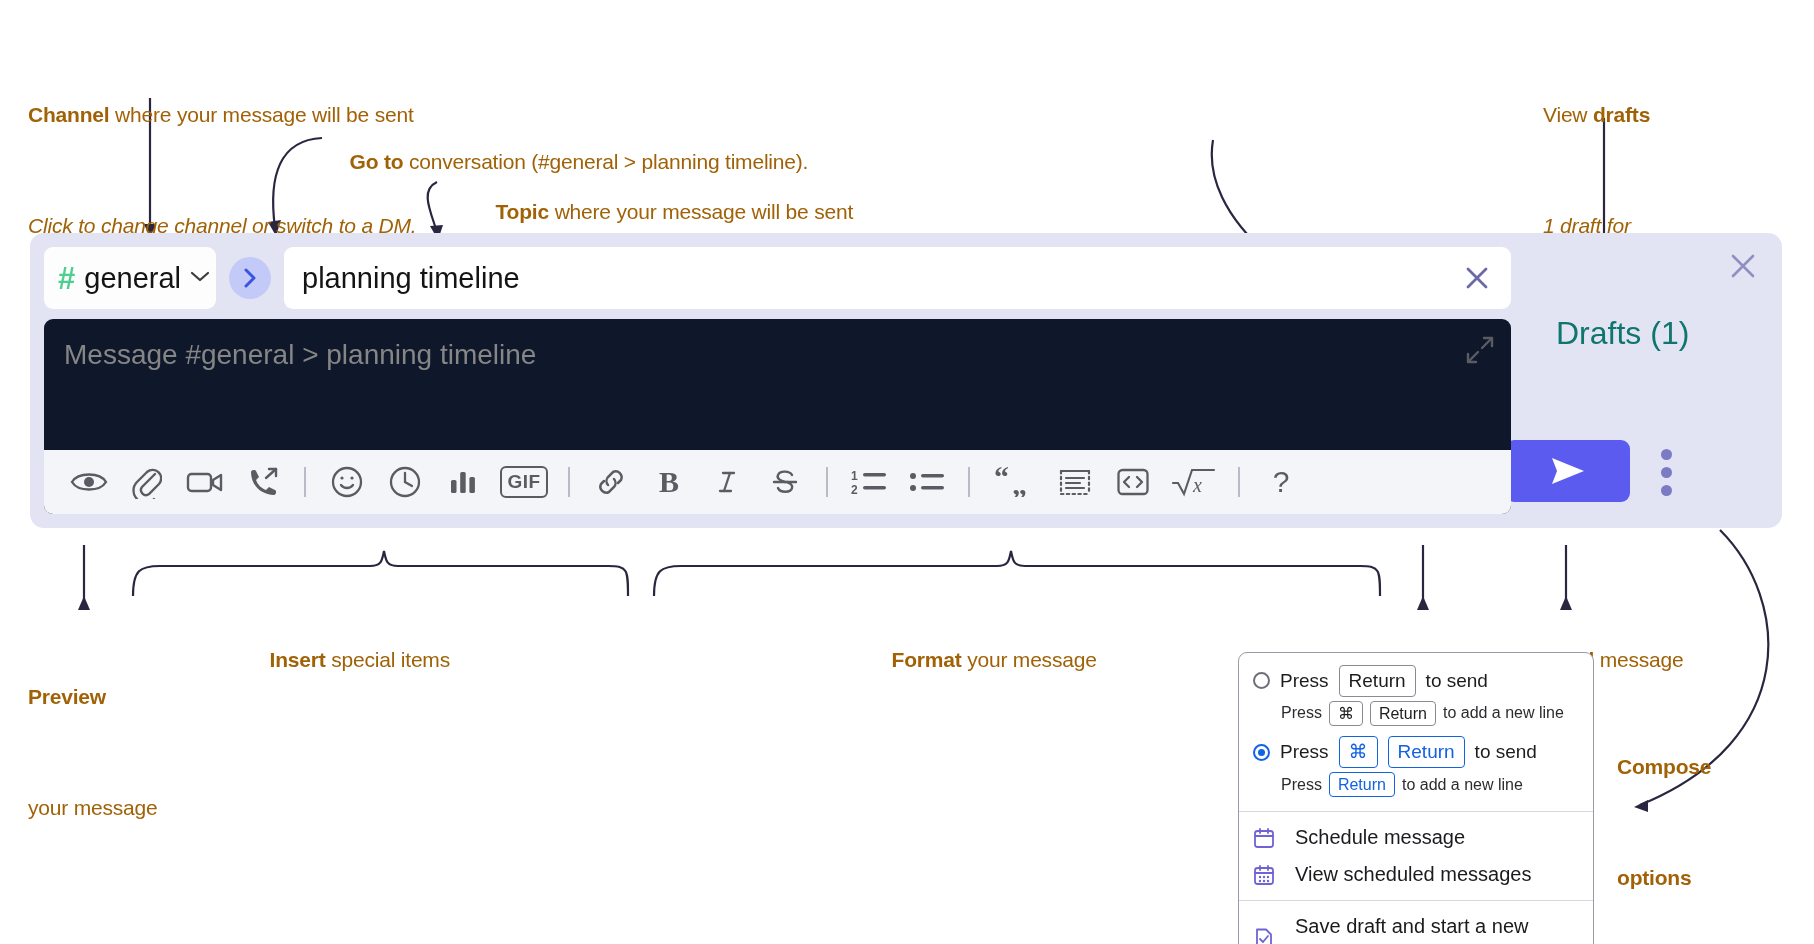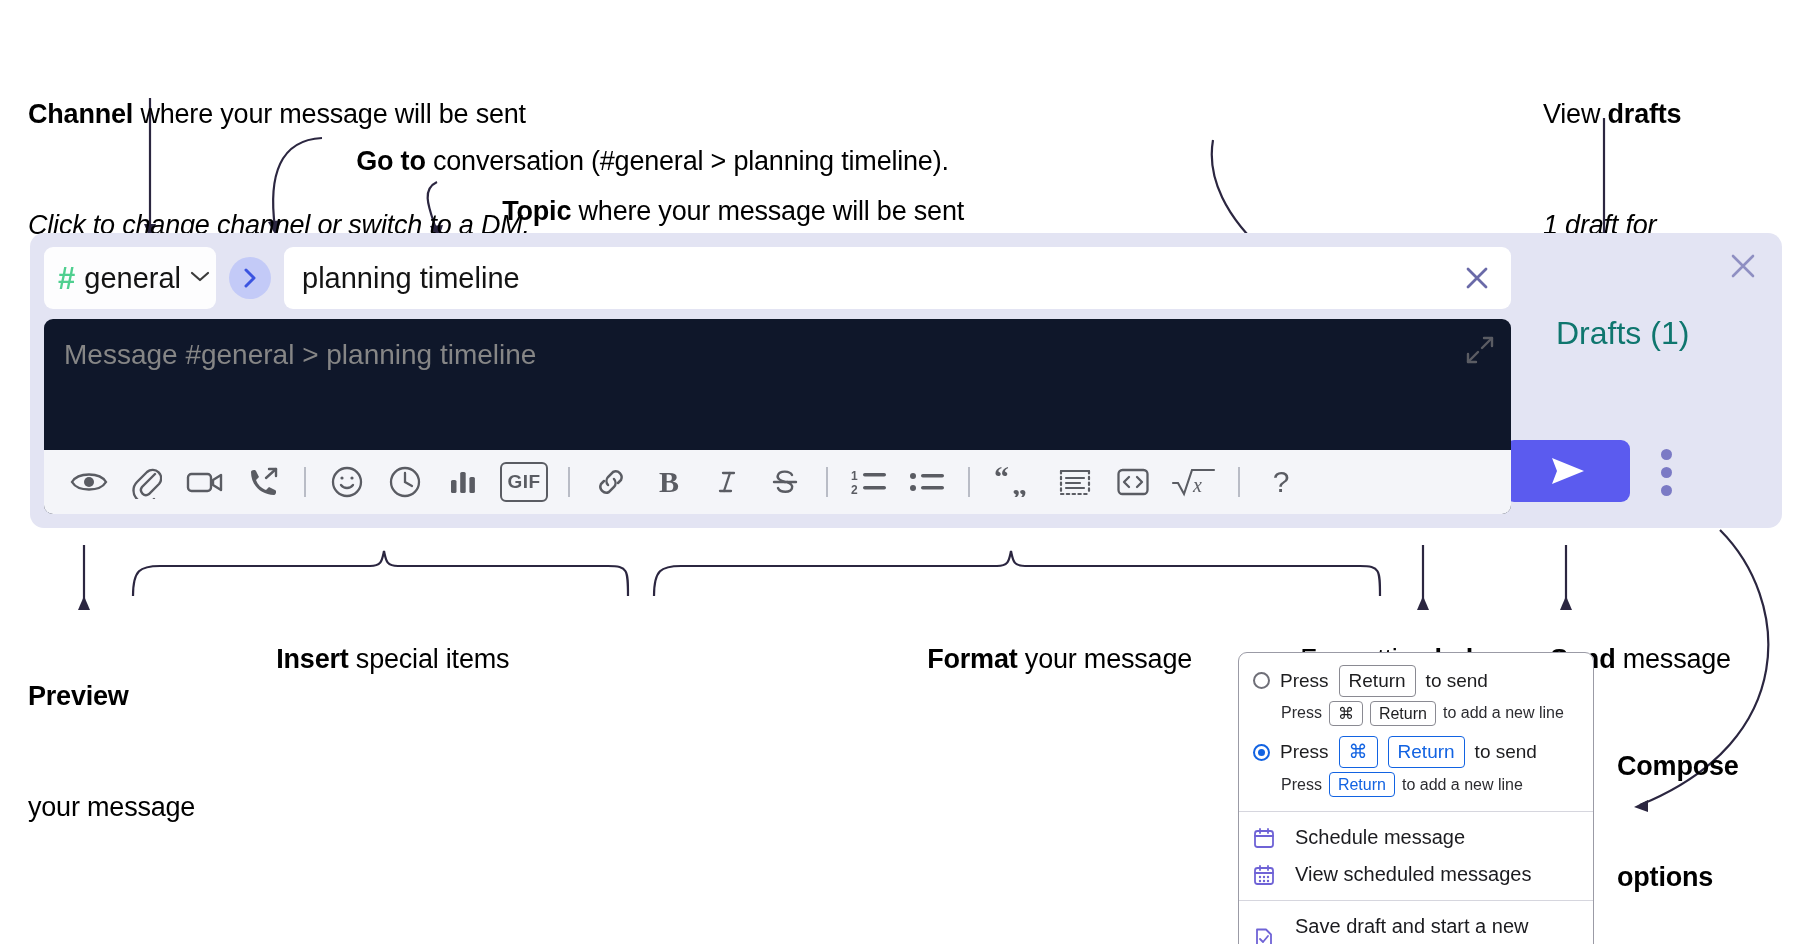--- a/index.html
+++ b/index.html
@@ -7,22 +7,22 @@
     width: 1814px; height: 944px;
     background: #ffffff;
     font-family: "Liberation Sans", sans-serif;
     overflow: hidden;
   }
   #root { position: relative; width: 1814px; height: 944px; }
 
   
   .anno {
     position: absolute;
-    color: #000000;
-    font-size: 27px;
+    color: #a16207;
+    font-size: 21px;
     line-height: 37px;
     white-space: pre;
     letter-spacing: -0.2px;
   }
   .anno b { font-weight: 700; }
   .anno i { font-style: italic; }
 
   
   #lines { position: absolute; left: 0; top: 0; width: 1814px; height: 944px; pointer-events: none; }
 
@@ -100,21 +100,21 @@
     width: 58px; height: 56px;
     display: flex; align-items: center; justify-content: center;
     cursor: pointer;
     color: #5a5c63;
   }
   .tb svg { display: block; }
   .tb-sep { width: 2px; height: 30px; background: #b9bcc6; margin: 0 12px; }
   .tb-gif {
     border: 2.5px solid #5a5c63; border-radius: 6px;
     font-size: 19px; font-weight: 700; letter-spacing: 0.5px;
-    width: 48px; height: 40px;
+    width: 48px; height: 32px;
     display: flex; align-items: center; justify-content: center;
     color: #5a5c63;
   }
   .tb-b { font-size: 30px; font-weight: 700; font-family: "Liberation Serif", serif; }
   .tb-help { font-size: 30px; font-weight: 400; }
 
   
   #drafts-link {
     position: absolute;
     left: 1556px; top: 330px;
@@ -253,21 +253,21 @@
 
   <div class="anno" style="left:28px; top:604px;">
     <div><b>Preview</b></div>
     <div><span>your message</span></div>
   </div>
 
   <div class="anno" style="left:247px; top:604px;">
     <b>Insert</b><span> special items</span>
   </div>
 
-  <div class="anno" style="left:898px; top:604px;">
+  <div class="anno" style="left:869px; top:604px;">
     <b>Format</b><span> your message</span>
   </div>
 
   <div class="anno" style="left:1271px; top:604px;">
     <span>Formatting </span><b>help</b>
   </div>
 
   <div class="anno" style="left:1521px; top:604px;">
     <b>Send</b><span> message</span>
   </div>

